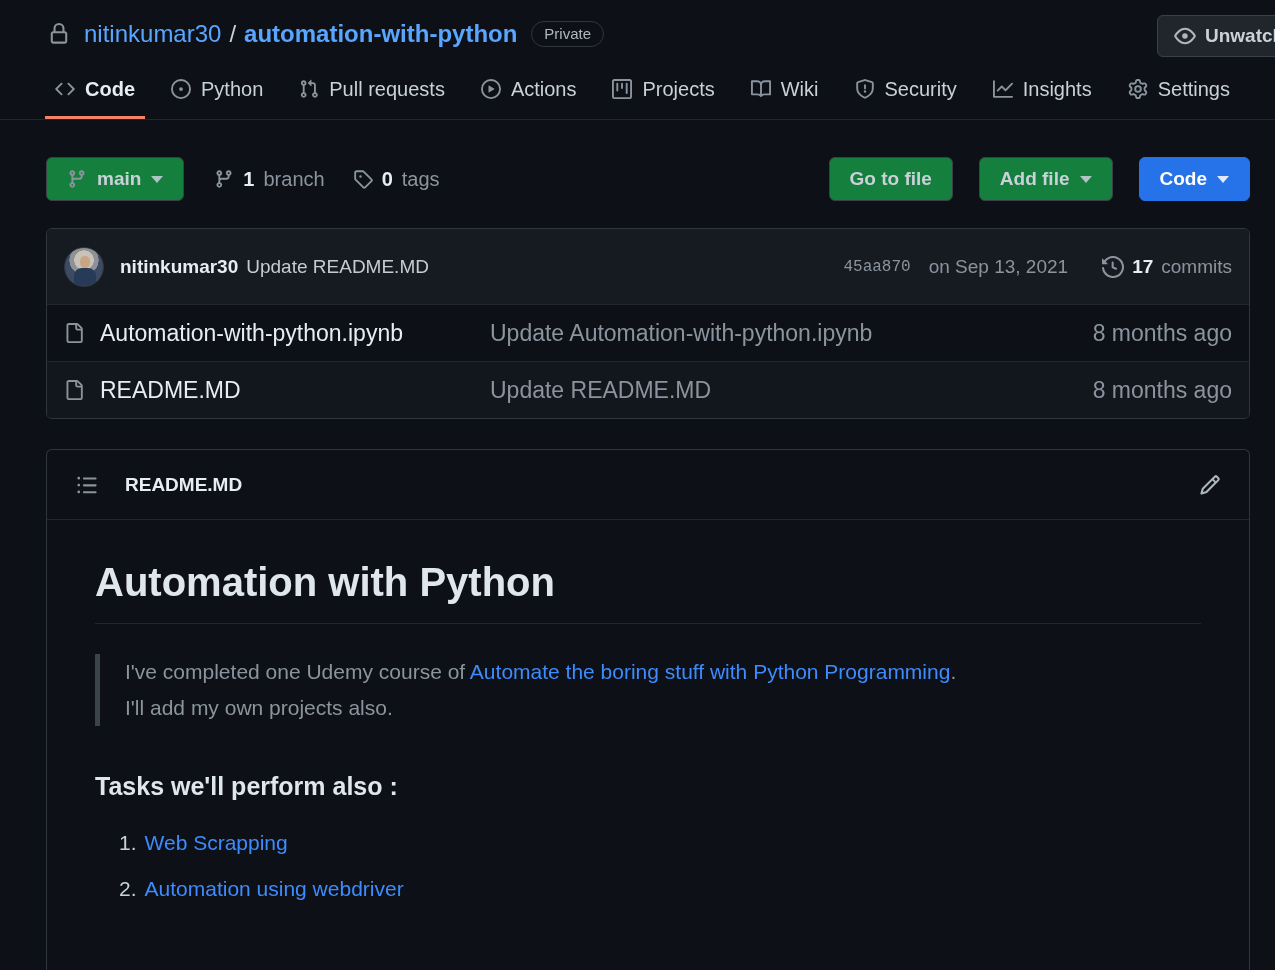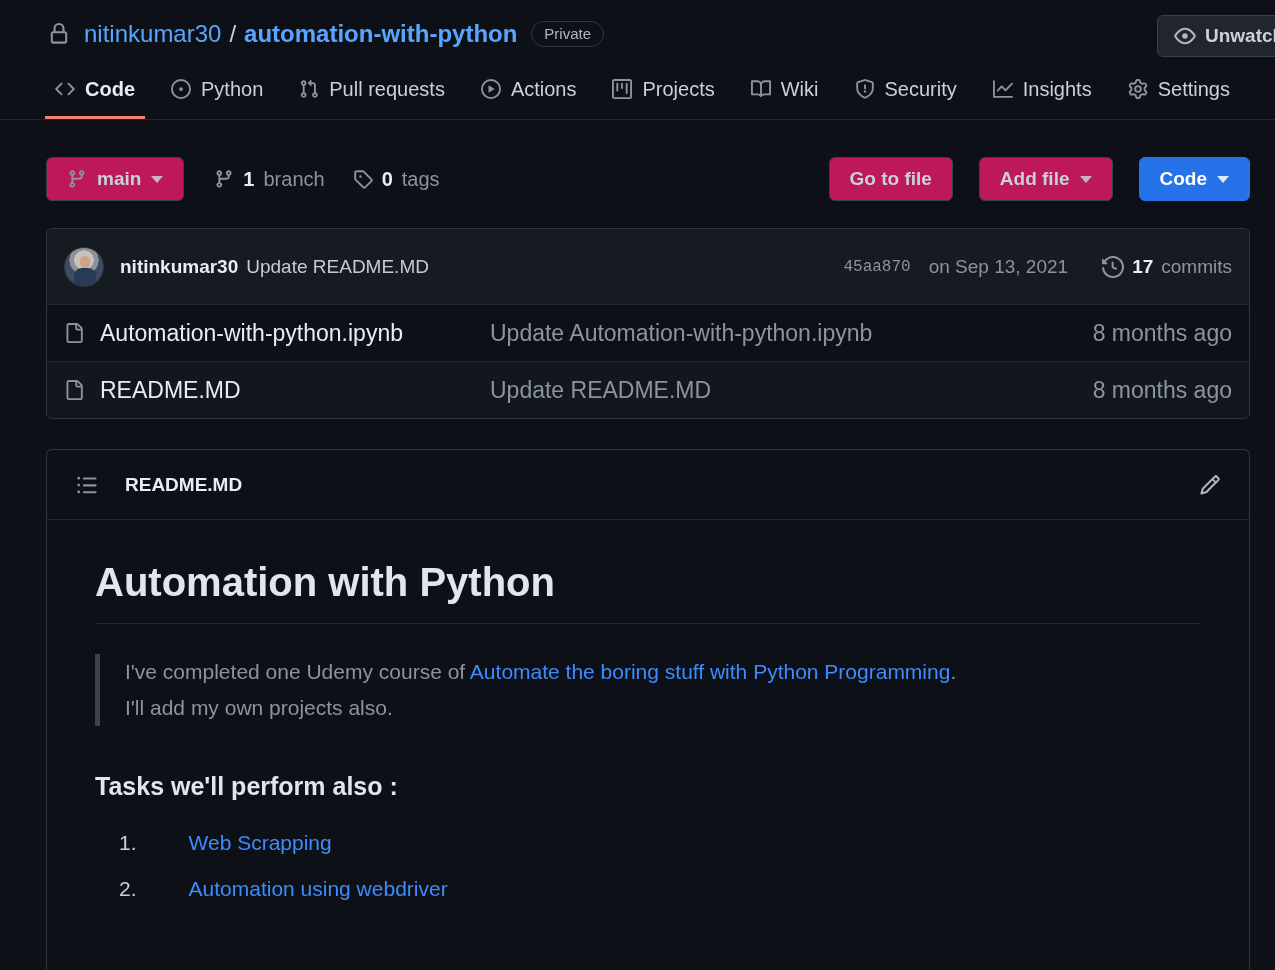--- a/index.html
+++ b/index.html
@@ -61,21 +61,21 @@
   
   .container { margin-left: 46px; width: 1204px; }
 
   
   .toolbar {
     margin-top: 37px;
     display: flex; align-items: center;
   }
   .btn {
     height: 44px; border-radius: 6px;
-    background: #be185d; border: 1px solid #3a4149;
+    background: #15803d; border: 1px solid #3a4149;
     color: #c9d1d9; font-size: 19px; font-weight: 700;
     display: inline-flex; align-items: center; gap: 10px;
     padding: 0 20px; cursor: pointer;
     font-family: inherit;
   }
   .btn-primary {
     background: #2572e9; border-color: #2572e9; color: #ffffff;
   }
   .caret {
     width: 0; height: 0; display: inline-block;
@@ -173,21 +173,21 @@
     font-size: 21px; line-height: 36px;
   }
   .md-quote a { color: #3d8bfd; text-decoration: none; cursor: pointer; }
   .md-h3 {
     margin-top: 46px;
     font-size: 25px; font-weight: 700; color: #dfe6ed;
   }
   .md-ol { margin-top: 30px; padding-left: 24px; }
   .md-li { display: flex; font-size: 21px; margin-bottom: 22px; }
   .md-li .marker { color: #c9d1d9; margin-right: 8px; }
-  .md-li a { color: #3d8bfd; text-decoration: none; cursor: pointer; margin-left: 44px; }
+  .md-li a { color: #3d8bfd; text-decoration: none; cursor: pointer; }
 </style>
 </head>
 <body>
 
 <div class="repo-header">
   <span class="lock-ic">
     <svg width="22" height="22" viewBox="0 0 16 16">
         <path d="M4 4a4 4 0 0 1 8 0v2h.25c.966 0 1.75.784 1.75 1.75v5.5A1.75 1.75 0 0 1 12.25 15h-8.5A1.75 1.75 0 0 1 2 13.25v-5.5C2 6.784 2.784 6 3.75 6H4Zm8.25 3.5h-8.5a.25.25 0 0 0-.25.25v5.5c0 .138.112.25.25.25h8.5a.25.25 0 0 0 .25-.25v-5.5a.25.25 0 0 0-.25-.25ZM10.5 6V4a2.5 2.5 0 1 0-5 0v2Z"></path>
       </svg>
   </span>

